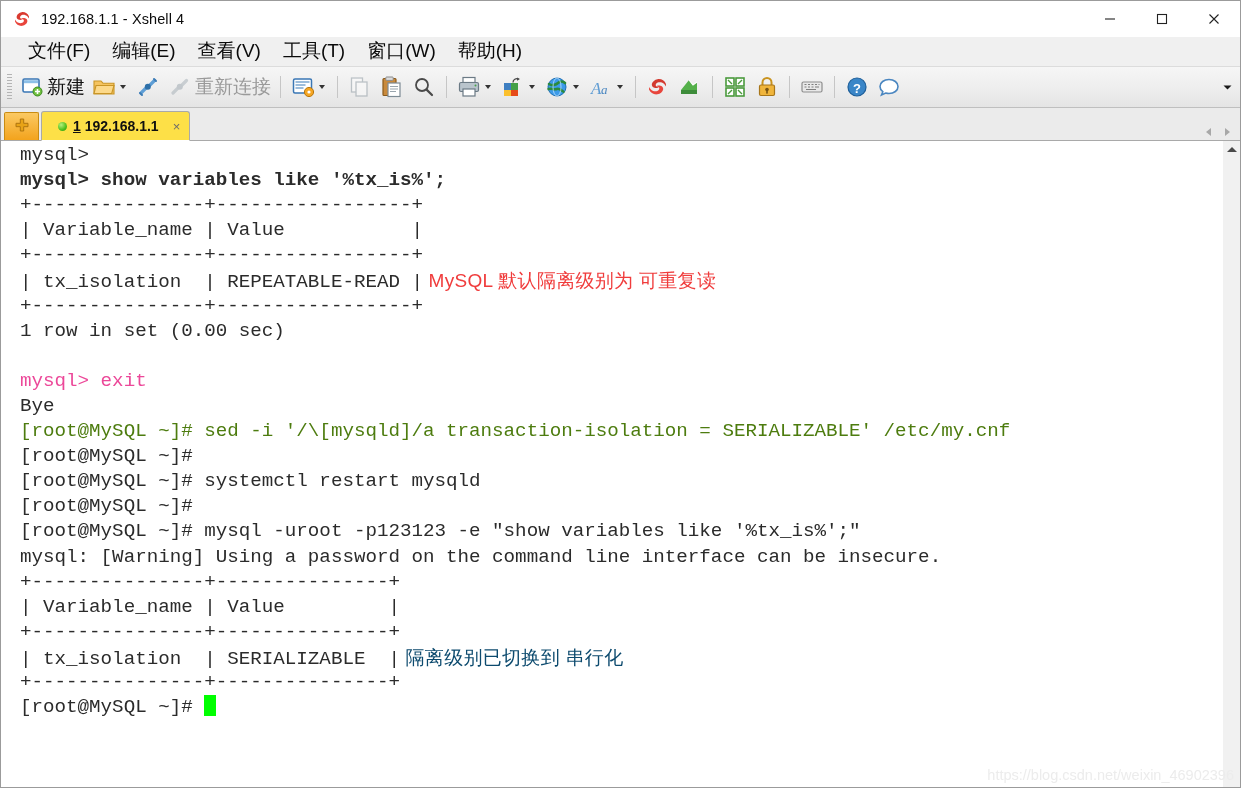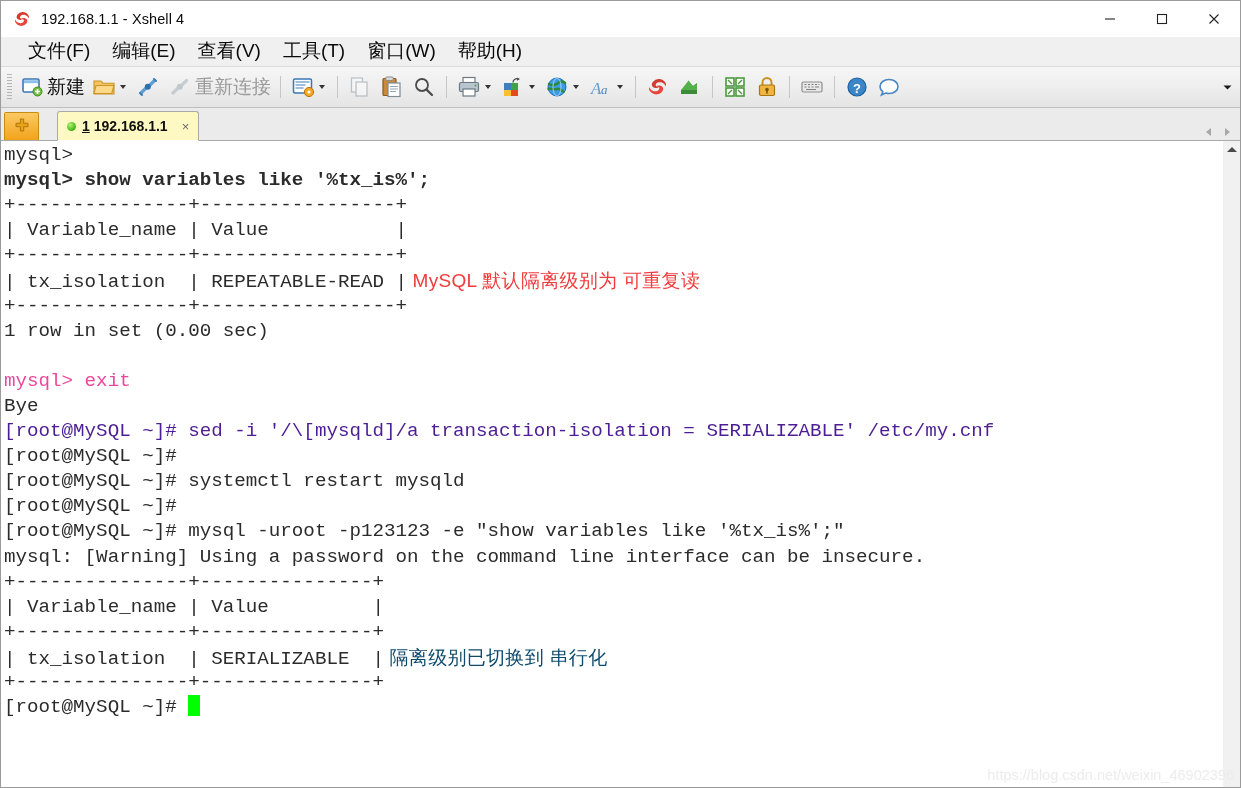--- a/index.html
+++ b/index.html
@@ -148,28 +148,28 @@
     margin-left: 3px;
     background: linear-gradient(to bottom,#fbc963,#f3a31c);
     border: 1px solid #c98c12;
     border-bottom: none;
     border-radius: 2px 2px 0 0;
     display: flex; align-items: center; justify-content: center;
     position: relative;
   }
   .tab {
     height: 28px;
-    margin-left: 18px;
-    background: #fef9c3;
+    margin-left: 2px;
+    background: #fde047;
     border: 1px solid #a9a9a9;
     border-bottom: 1px solid #ffffff;
     border-radius: 3px 3px 0 0;
     display: flex;
     align-items: center;
-    padding: 0 6px 0 9px;
+    padding: 0 6px 0 16px;
     position: relative;
     bottom: -1px;
   }
   .tab-dot {
     width: 9px; height: 9px;
     border-radius: 50%;
     background: radial-gradient(circle at 35% 32%, #b6f07c 0%, #4cbf1b 60%, #2e8a10 100%);
     margin-right: 6px;
     flex: 0 0 auto;
   }
@@ -214,21 +214,21 @@
     background: #ffffff;
     position: relative;
     overflow: hidden;
     border-left: 1px solid #ffffff;
   }
   .terminal {
     flex: 1 1 auto;
     position: relative;
     background: #ffffff;
     overflow: hidden;
-    padding: 2px 0 0 2px;
+    padding: 2px 0 0 18px;
   }
   .term-line {
     font-family: "Liberation Mono", "DejaVu Sans Mono", monospace;
     font-size: 19.2px;
     line-height: 25.1px;
     color: #2b2b2b;
     white-space: pre;
     letter-spacing: 0px;
     height: 25.1px;
   }
@@ -580,21 +580,21 @@
         <div class="term-line" style="color: rgb(43, 43, 43); font-weight: bold;"><span>mysql&gt; show variables like '%tx_is%';</span></div>
         <div class="term-line" style="color: rgb(43, 43, 43);"><span>+---------------+-----------------+</span></div>
         <div class="term-line" style="color: rgb(43, 43, 43);"><span>| Variable_name | Value           |</span></div>
         <div class="term-line" style="color: rgb(43, 43, 43);"><span>+---------------+-----------------+</span></div>
         <div class="term-line" style="color: rgb(43, 43, 43);"><span>| tx_isolation  | REPEATABLE-READ |</span><span class="annot" style="color: rgb(240, 60, 60);"> MySQL 默认隔离级别为 可重复读</span></div>
         <div class="term-line" style="color: rgb(43, 43, 43);"><span>+---------------+-----------------+</span></div>
         <div class="term-line" style="color: rgb(43, 43, 43);"><span>1 row in set (0.00 sec)</span></div>
         <div class="term-line" style="color: rgb(43, 43, 43);"><span></span></div>
         <div class="term-line" style="color: #ec4899;"><span>mysql&gt; exit</span></div>
         <div class="term-line" style="color: rgb(43, 43, 43);"><span>Bye</span></div>
-        <div class="term-line" style="color: #4c1d95;"><span>[root@MySQL ~]# sed -i '/\[mysqld]/a transaction-isolation = SERIALIZABLE' /etc/my.cnf</span></div>
+        <div class="term-line" style="color: #4d7c0f;"><span>[root@MySQL ~]# sed -i '/\[mysqld]/a transaction-isolation = SERIALIZABLE' /etc/my.cnf</span></div>
         <div class="term-line" style="color: rgb(43, 43, 43);"><span>[root@MySQL ~]#</span></div>
         <div class="term-line" style="color: rgb(43, 43, 43);"><span>[root@MySQL ~]# systemctl restart mysqld</span></div>
         <div class="term-line" style="color: rgb(43, 43, 43);"><span>[root@MySQL ~]#</span></div>
         <div class="term-line" style="color: rgb(43, 43, 43);"><span>[root@MySQL ~]# mysql -uroot -p123123 -e "show variables like '%tx_is%';"</span></div>
         <div class="term-line" style="color: rgb(43, 43, 43);"><span>mysql: [Warning] Using a password on the command line interface can be insecure.</span></div>
         <div class="term-line" style="color: rgb(43, 43, 43);"><span>+---------------+---------------+</span></div>
         <div class="term-line" style="color: rgb(43, 43, 43);"><span>| Variable_name | Value         |</span></div>
         <div class="term-line" style="color: rgb(43, 43, 43);"><span>+---------------+---------------+</span></div>
         <div class="term-line" style="color: rgb(43, 43, 43);"><span>| tx_isolation  | SERIALIZABLE  |</span><span class="annot" style="color: #0c4a6e;"> 隔离级别已切换到 串行化</span></div>
         <div class="term-line" style="color: rgb(43, 43, 43);"><span>+---------------+---------------+</span></div>

